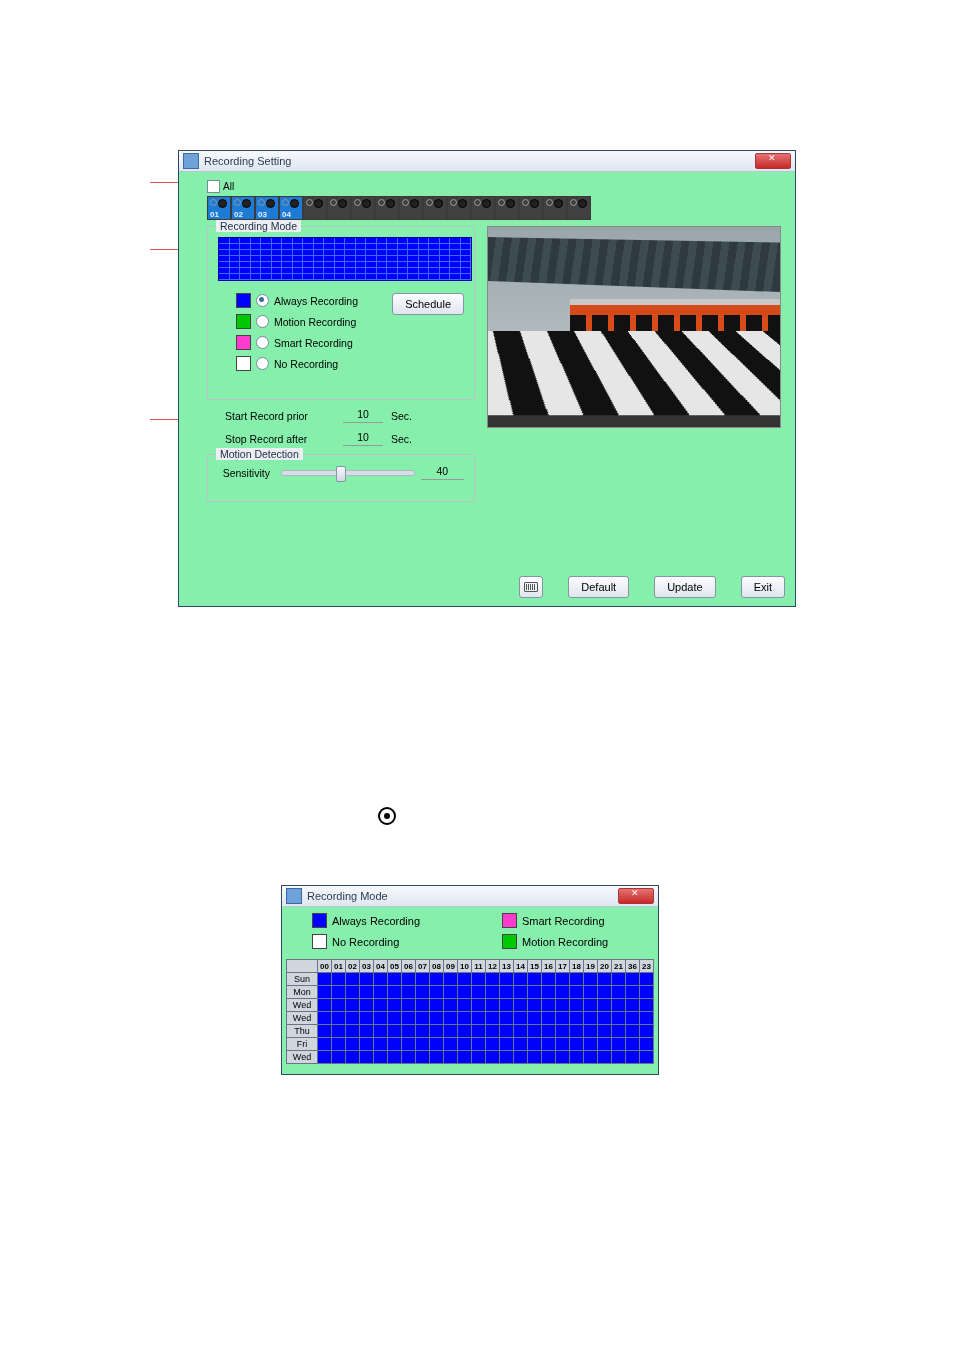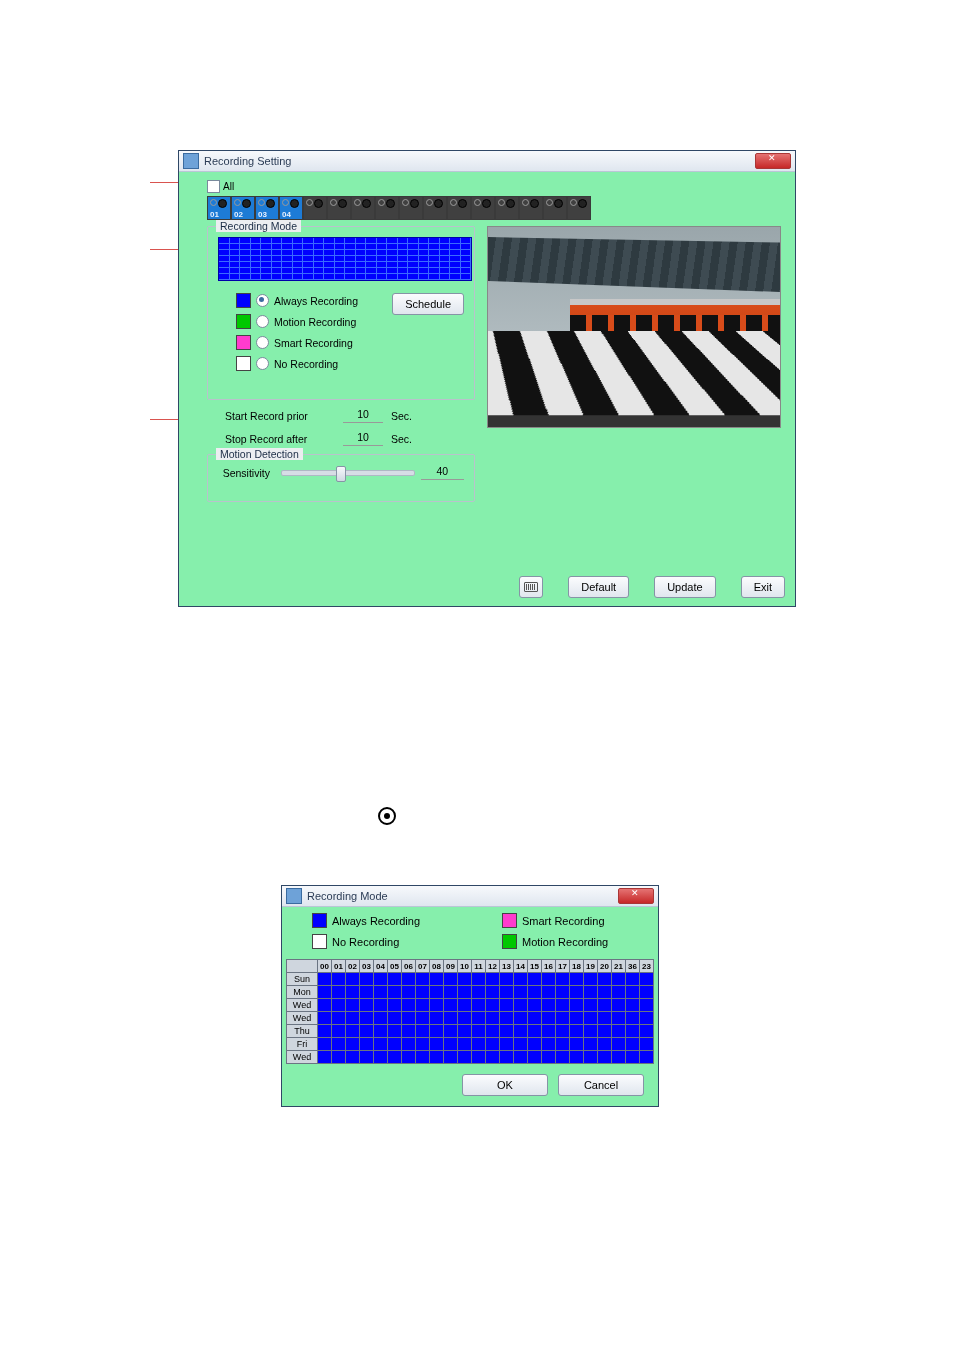--- a/index.html
+++ b/index.html
@@ -658,19 +658,15 @@
             <td class="cell blue"></td>
             <td class="cell blue"></td>
             <td class="cell blue"></td>
             <td class="cell blue"></td>
             <td class="cell blue"></td>
             <td class="cell blue"></td>
             <td class="cell blue"></td>
           </tr>
         </tbody>
       </table>
-  <div class="btns">
-    <div class="btn" style="width:60px;">OK</div>
-    <div class="btn" style="width:60px;">Cancel</div>
-  </div>
 </div>
 
 </div>
 
 </body></html>

